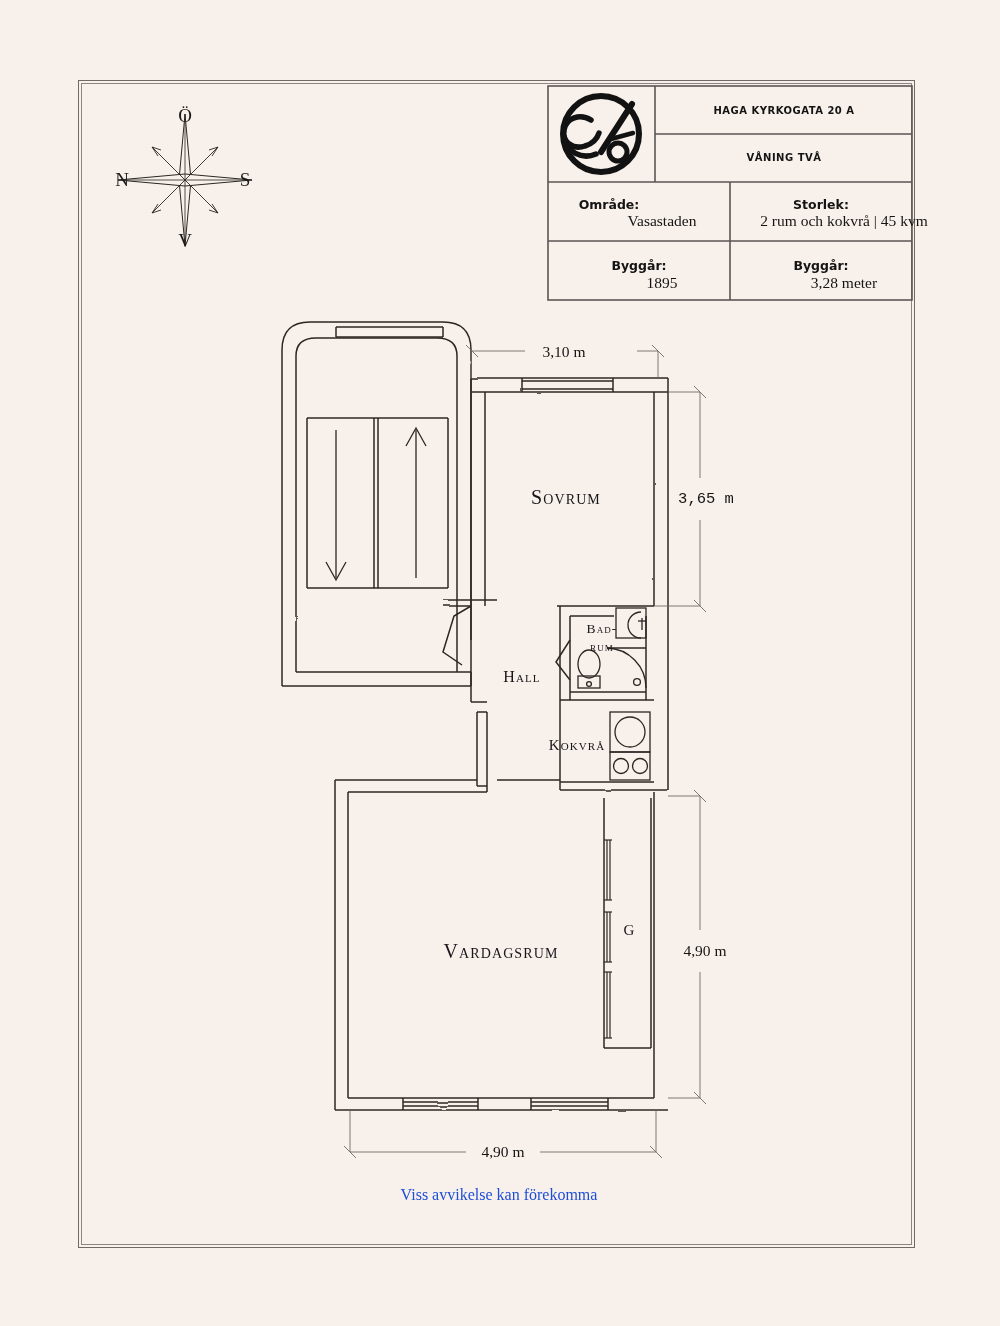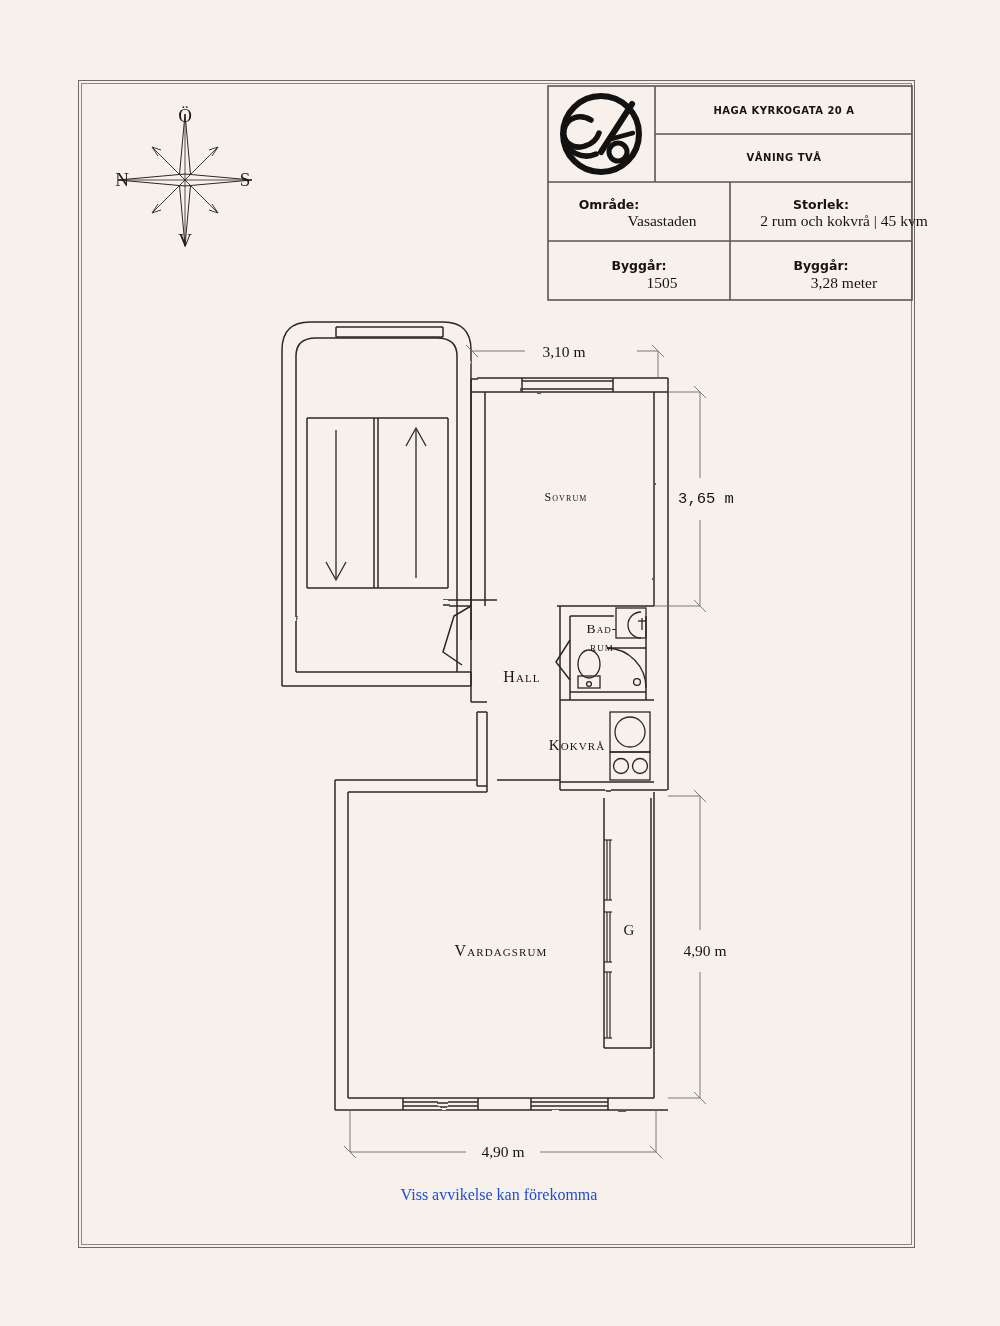--- a/index.html
+++ b/index.html
@@ -274,31 +274,31 @@
   <div class="tx tb-head ctr" style="left:784px;top:110px;">HAGA KYRKOGATA 20 A</div>
   <div class="tx tb-head ctr" style="left:784px;top:157px;">VÅNING TVÅ</div>
 
   <div class="tx tb-key ctr" style="left:609px;top:204px;">Område:</div>
   <div class="tx tb-val ctr" style="left:639px;top:221px;">Vasastaden</div>
 
   <div class="tx tb-key ctr" style="left:821px;top:204px;">Storlek:</div>
   <div class="tx tb-val ctr" style="left:821px;top:221px;">2 rum och kokvrå | 45 kvm</div>
 
   <div class="tx tb-key ctr" style="left:639px;top:265px;">Byggår:</div>
-  <div class="tx tb-val ctr" style="left:639px;top:283px;">1505</div>
+  <div class="tx tb-val ctr" style="left:639px;top:283px;">1895</div>
 
   <div class="tx tb-key ctr" style="left:821px;top:265px;">Byggår:</div>
   <div class="tx tb-val ctr" style="left:821px;top:283px;">3,28 meter</div>
 
-  <div class="tx room ctr" style="left:566px;top:497px;font-size:12px;font-variant:small-caps;">Sovrum</div>
+  <div class="tx room ctr" style="left:566px;top:497px;font-size:20px;font-variant:small-caps;">Sovrum</div>
   <div class="tx room ctr" style="left:522px;top:677px;font-size:16px;font-variant:small-caps;">Hall</div>
   <div class="tx room ctr" style="left:602px;top:629px;font-size:13.5px;font-variant:small-caps;">Bad-</div>
   <div class="tx room ctr" style="left:602px;top:647px;font-size:13.5px;font-variant:small-caps;">rum</div>
   <div class="tx room ctr" style="left:577px;top:745px;font-size:15px;font-variant:small-caps;">Kokvrå</div>
-  <div class="tx room ctr" style="left:501px;top:951px;font-size:16px;font-variant:small-caps;">Vardagsrum</div>
+  <div class="tx room ctr" style="left:501px;top:951px;font-size:20px;font-variant:small-caps;">Vardagsrum</div>
   <div class="tx room ctr" style="left:629px;top:930px;font-size:15px;letter-spacing:0;">G</div>
 
   <div class="tx dim ctr" style="left:564px;top:352px;">3,10 m</div>
   <div class="tx dim ctr" style="left:706px;top:499px;font-family:Liberation Mono, monospace;">3,65 m</div>
   <div class="tx dim ctr" style="left:705px;top:951px;">4,90 m</div>
   <div class="tx dim ctr" style="left:503px;top:1152px;">4,90 m</div>
 
   <div class="tx note ctr" style="left:499px;top:1195px;">Viss avvikelse kan förekomma</div>
 
 </div>

